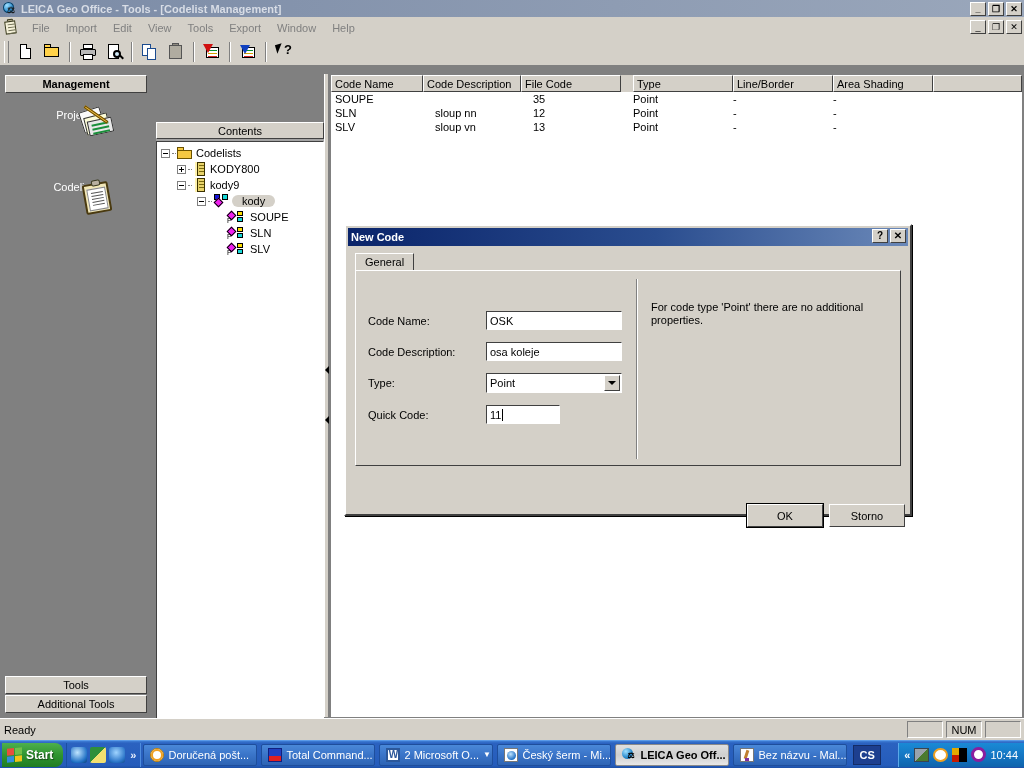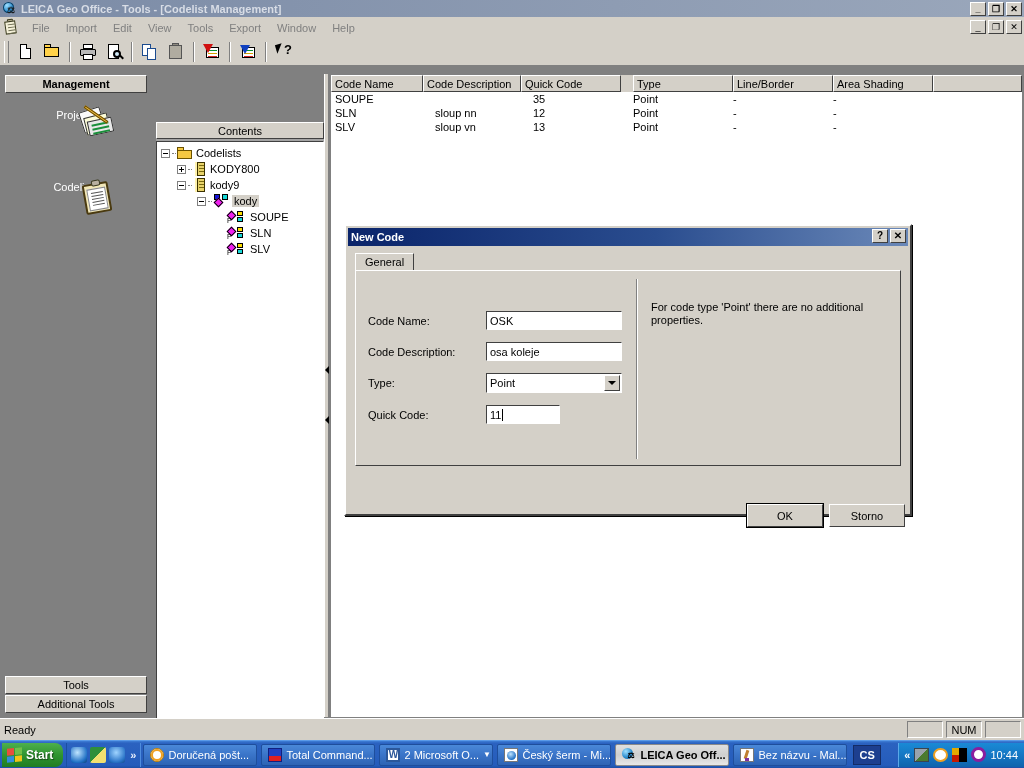--- a/index.html
+++ b/index.html
@@ -284,21 +284,21 @@
   .tbox:before {
     content: ""; position: absolute; left: 1px; top: 3px; width: 5px; height: 1px; background: #000;
   }
   .tbox.plus:after {
     content: ""; position: absolute; left: 3px; top: 1px; width: 1px; height: 5px; background: #000;
   }
   .tdots {
     flex: 0 0 auto; height: 1px; border-top: 1px dotted #808080; margin-right: 1px;
   }
   .tlabel { margin-left: 3px; color: #000; }
-  .tlabel.sel { background: #d4d0c8; padding: 0 2px; }
+  .tlabel.sel { background: #d4d0c8; padding: 0 10px; border-radius: 6px; }
   
   .ic-folder { position: relative; width: 16px; height: 13px; flex: 0 0 auto; }
   .ic-folder .fb {
     position: absolute; left: 0; top: 3px; width: 15px; height: 9px;
     background: #f5c842; border: 1px solid #6b5200;
   }
   .ic-folder .ft {
     position: absolute; left: 0; top: 0px; width: 7px; height: 4px;
     background: #f5c842; border: 1px solid #6b5200; border-bottom: none;
   }
@@ -739,21 +739,21 @@
 
   <div class="splitter">
     <span class="sp-arrow" style="top:292px;"></span>
     <span class="sp-arrow" style="top:342px;"></span>
   </div>
 
   <div class="listview">
     <div class="lv-head">
       <span class="lv-th" style="width:92px;">Code Name</span>
       <span class="lv-th" style="width:98px;">Code Description</span>
-      <span class="lv-th" style="width:100px;">Quick Code</span>
+      <span class="lv-th" style="width:100px;">File Code</span>
       <span class="lv-th" style="width:100px;margin-left:12px;">Type</span>
       <span class="lv-th" style="width:100px;">Line/Border</span>
       <span class="lv-th" style="width:100px;">Area Shading</span>
       <span class="lv-th" style="flex:1;"></span>
     </div>
 
     <div class="lv-row">
       <span class="lv-td" style="width:100px;">SOUPE</span>
       <span class="lv-td" style="width:98px;"></span>
       <span class="lv-td" style="width:100px;">35</span>

